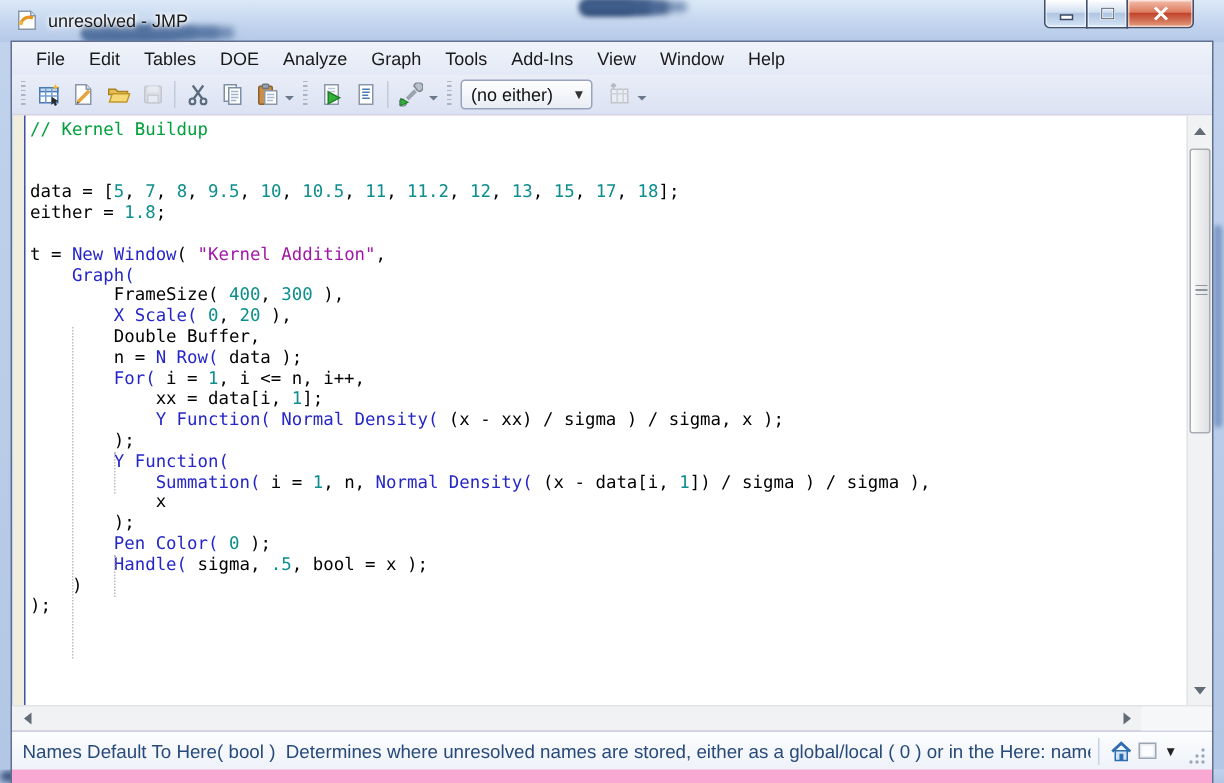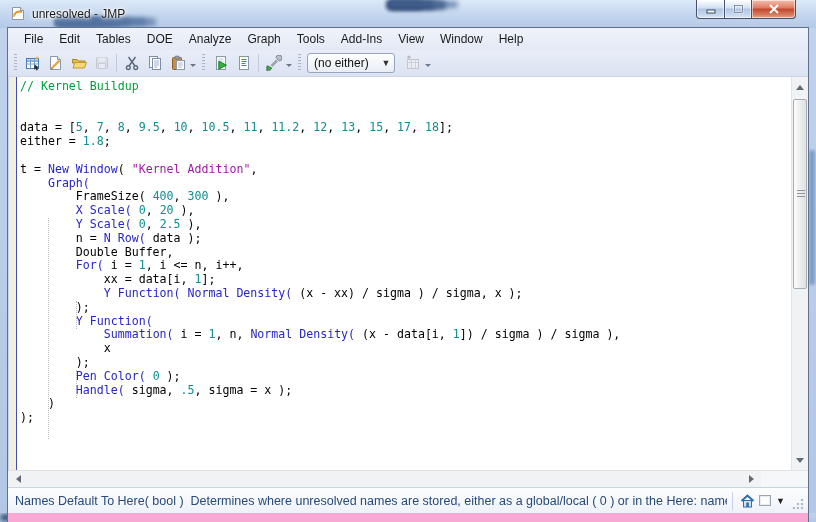--- a/index.html
+++ b/index.html
@@ -291,33 +291,32 @@
             <div class="code-line"><span class="tok-c">// Kernel Buildup</span></div>
             <div class="code-line"> </div>
             <div class="code-line"> </div>
             <div class="code-line"><span class="tok-p">data = [</span><span class="tok-n">5</span><span class="tok-p">, </span><span class="tok-n">7</span><span class="tok-p">, </span><span class="tok-n">8</span><span class="tok-p">, </span><span class="tok-n">9.5</span><span class="tok-p">, </span><span class="tok-n">10</span><span class="tok-p">, </span><span class="tok-n">10.5</span><span class="tok-p">, </span><span class="tok-n">11</span><span class="tok-p">, </span><span class="tok-n">11.2</span><span class="tok-p">, </span><span class="tok-n">12</span><span class="tok-p">, </span><span class="tok-n">13</span><span class="tok-p">, </span><span class="tok-n">15</span><span class="tok-p">, </span><span class="tok-n">17</span><span class="tok-p">, </span><span class="tok-n">18</span><span class="tok-p">];</span></div>
             <div class="code-line"><span class="tok-p">either = </span><span class="tok-n">1.8</span><span class="tok-p">;</span></div>
             <div class="code-line"> </div>
             <div class="code-line"><span class="tok-p">t = </span><span class="tok-k">New Window</span><span class="tok-p">( </span><span class="tok-s">"Kernel Addition"</span><span class="tok-p">,</span></div>
             <div class="code-line"><span class="tok-p">    </span><span class="tok-k">Graph(</span></div>
             <div class="code-line"><span class="tok-p">        FrameSize( </span><span class="tok-n">400</span><span class="tok-p">, </span><span class="tok-n">300</span><span class="tok-p"> ),</span></div>
             <div class="code-line"><span class="tok-p">        </span><span class="tok-k">X Scale(</span><span class="tok-p"> </span><span class="tok-n">0</span><span class="tok-p">, </span><span class="tok-n">20</span><span class="tok-p"> ),</span></div>
-            <div class="code-line"><span class="tok-p">        </span><span class="tok-k">Y Scale(</span><span class="tok-p"> </span><span class="tok-n">0</span><span class="tok-p">, </span><span class="tok-n">2.5</span><span class="tok-p"> ),</span></div>
+            <div class="code-line"><span class="tok-p">        Double Buffer,</span></div>
             <div class="code-line"><span class="tok-p">        n = </span><span class="tok-k">N Row(</span><span class="tok-p"> data );</span></div>
-            <div class="code-line"><span class="tok-p">        Double Buffer,</span></div>
             <div class="code-line"><span class="tok-p">        </span><span class="tok-k">For(</span><span class="tok-p"> i = </span><span class="tok-n">1</span><span class="tok-p">, i &lt;= n, i++,</span></div>
             <div class="code-line"><span class="tok-p">            xx = data[i, </span><span class="tok-n">1</span><span class="tok-p">];</span></div>
             <div class="code-line"><span class="tok-p">            </span><span class="tok-k">Y Function(</span><span class="tok-p"> </span><span class="tok-k">Normal Density(</span><span class="tok-p"> (x - xx) / sigma ) / sigma, x );</span></div>
             <div class="code-line"><span class="tok-p">        );</span></div>
             <div class="code-line"><span class="tok-p">        </span><span class="tok-k">Y Function(</span></div>
             <div class="code-line"><span class="tok-p">            </span><span class="tok-k">Summation(</span><span class="tok-p"> i = </span><span class="tok-n">1</span><span class="tok-p">, n, </span><span class="tok-k">Normal Density(</span><span class="tok-p"> (x - data[i, </span><span class="tok-n">1</span><span class="tok-p">]) / sigma ) / sigma ),</span></div>
             <div class="code-line"><span class="tok-p">            x</span></div>
             <div class="code-line"><span class="tok-p">        );</span></div>
             <div class="code-line"><span class="tok-p">        </span><span class="tok-k">Pen Color(</span><span class="tok-p"> </span><span class="tok-n">0</span><span class="tok-p"> );</span></div>
-            <div class="code-line"><span class="tok-p">        </span><span class="tok-k">Handle(</span><span class="tok-p"> sigma, </span><span class="tok-n">.5</span><span class="tok-p">, sigma = x );</span></div>
+            <div class="code-line"><span class="tok-p">        </span><span class="tok-k">Handle(</span><span class="tok-p"> sigma, </span><span class="tok-n">.5</span><span class="tok-p">, bool = x );</span></div>
             <div class="code-line"><span class="tok-p">    )</span></div>
             <div class="code-line"><span class="tok-p">);</span></div>
           </div>
       </div>
       <div class="vscroll">
         <div class="varrow" style="top:2px;">
             <div class="tri-up"></div>
           </div>
         <div class="vthumb">
             <div class="ridges"></div>

